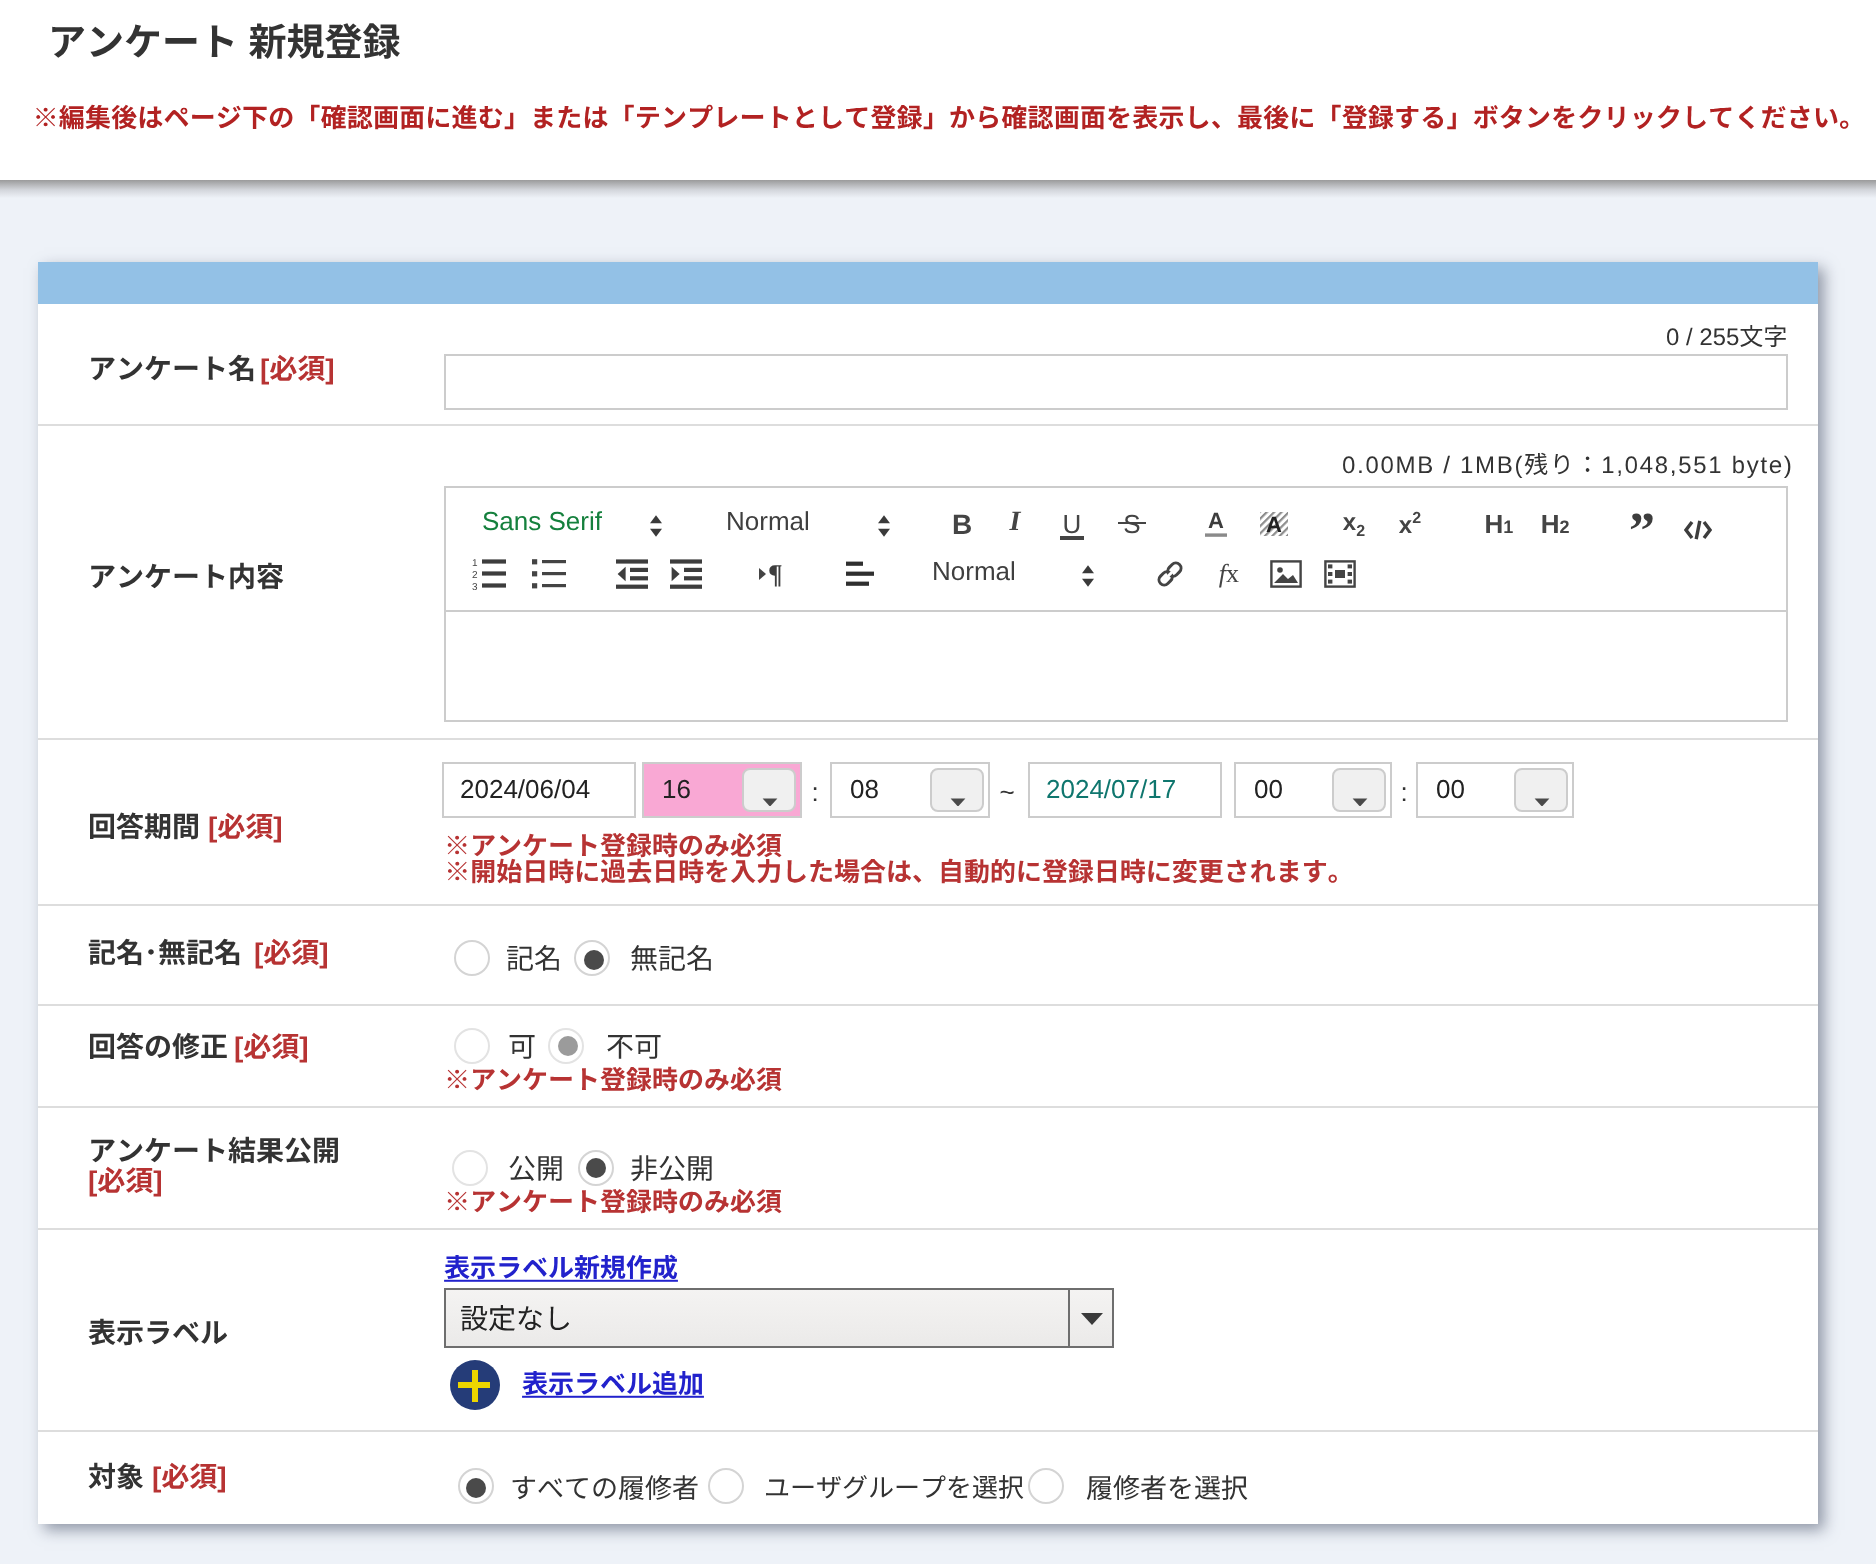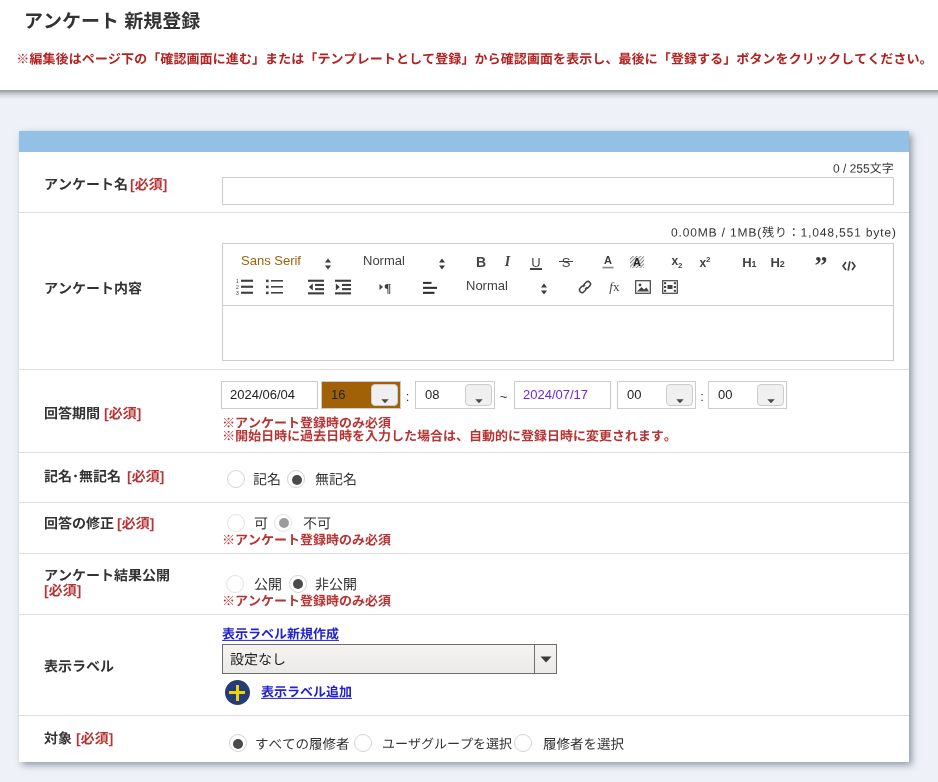--- a/index.html
+++ b/index.html
@@ -297,21 +297,21 @@
       </span>
 <span style="position:absolute;left:206.5px;top:443.6px;width:18px;height:18px;box-sizing:border-box;border:1px solid #e3e3e3;border-radius:50%;background:#fff"></span>
 <span style="position:absolute;left:269.7px;top:443.6px;width:18px;height:18px;box-sizing:border-box;border:1px solid #d4d4d4;border-radius:50%;background:#fff">
         <span style="position:absolute;left:3.5px;top:3.5px;width:10px;height:10px;border-radius:50%;background:#4a4a4a"></span>
       </span>
 <span style="position:absolute;left:209.8px;top:603px;width:18px;height:18px;box-sizing:border-box;border:1px solid #d4d4d4;border-radius:50%;background:#fff">
         <span style="position:absolute;left:3.5px;top:3.5px;width:10px;height:10px;border-radius:50%;background:#4a4a4a"></span>
       </span>
 <span style="position:absolute;left:335px;top:603px;width:18px;height:18px;box-sizing:border-box;border:1px solid #d4d4d4;border-radius:50%;background:#fff"></span>
 <span style="position:absolute;left:495px;top:603px;width:18px;height:18px;box-sizing:border-box;border:1px solid #d4d4d4;border-radius:50%;background:#fff"></span>
-<div style="position:absolute;left:222px;top:122px;font:13px 'Liberation Sans',sans-serif;color:#a16207">Sans Serif</div>
+<div style="position:absolute;left:222px;top:122px;font:13px 'Liberation Sans',sans-serif;color:#15803d">Sans Serif</div>
 <div style="position:absolute;left:309px;top:131px;transform:translate(-50%,-50%);width:8px;height:12px"><svg width="8" height="12" viewBox="0 0 8 12">
           <path fill="#3a3a3a" d="M1 4.6 L4 0.6 L7 4.6 Z M1 7.4 L7 7.4 L4 11.4 Z"></path>
         </svg></div>
 <div style="position:absolute;left:344px;top:122px;font:13px 'Liberation Sans',sans-serif;color:#3f3f3f">Normal</div>
 <div style="position:absolute;left:423px;top:131px;transform:translate(-50%,-50%);width:8px;height:12px"><svg width="8" height="12" viewBox="0 0 8 12">
           <path fill="#3a3a3a" d="M1 4.6 L4 0.6 L7 4.6 Z M1 7.4 L7 7.4 L4 11.4 Z"></path>
         </svg></div>
 <div style="position:absolute;left:462px;top:131px;transform:translate(-50%,-50%);font:bold 14px 'Liberation Sans', sans-serif;color:#444444;white-space:nowrap;">B</div>
 <div style="position:absolute;left:488.5px;top:131px;transform:translate(-50%,-50%);font:bold 14px 'Liberation Sans', sans-serif;color:#444444;white-space:nowrap;font-family:'Liberation Serif',serif"><i>I</i></div>
 <div style="position:absolute;left:517px;top:131px;transform:translate(-50%,-50%);font:13px 'Liberation Sans', sans-serif;color:#444444;white-space:nowrap;">U</div>
@@ -414,33 +414,33 @@
             <rect x="2" y="2.2" width="2.2" height="2"></rect>
             <rect x="2" y="6" width="2.2" height="2"></rect>
             <rect x="2" y="9.8" width="2.2" height="2"></rect>
             <rect x="11.8" y="2.2" width="2.2" height="2"></rect>
             <rect x="11.8" y="6" width="2.2" height="2"></rect>
             <rect x="11.8" y="9.8" width="2.2" height="2"></rect>
             <rect x="5.5" y="5" width="5" height="4"></rect>
           </g>
         </svg></div>
 <div style="position:absolute;left:202px;top:250px;width:97px;height:28px;box-sizing:border-box;border:1px solid #ccc;background:#fff;font:13px 'Liberation Sans',sans-serif;color:#222;line-height:26px;padding-left:8px">2024/06/04</div>
-<div style="position:absolute;left:302px;top:250px;width:80px;height:28px;box-sizing:border-box;border:1px solid #ccc;background:#a16207;font:13px 'Liberation Sans',sans-serif;color:#222;line-height:26px;padding-left:9px">16<span style="position:absolute;right:2px;top:2px;bottom:2px;width:27px;box-sizing:border-box;border:1px solid #ccc;border-radius:4px;background:#f0f0f0">
+<div style="position:absolute;left:302px;top:250px;width:80px;height:28px;box-sizing:border-box;border:1px solid #ccc;background:#f9a8d4;font:13px 'Liberation Sans',sans-serif;color:#222;line-height:26px;padding-left:9px">16<span style="position:absolute;right:2px;top:2px;bottom:2px;width:27px;box-sizing:border-box;border:1px solid #ccc;border-radius:4px;background:#f0f0f0">
           <svg width="8" height="4.5" viewBox="0 0 8 4.5" style="position:absolute;left:8.5px;bottom:2px">
             <path fill="#4a4a4a" d="M0.3 0.3 H7.7 L4 4.3 Z"></path>
           </svg>
         </span></div>
 <div style="position:absolute;left:388.5px;top:264.5px;transform:translate(-50%,-50%);font:13px 'Liberation Sans',sans-serif;color:#333">:</div>
 <div style="position:absolute;left:396px;top:250px;width:80px;height:28px;box-sizing:border-box;border:1px solid #ccc;background:#fff;font:13px 'Liberation Sans',sans-serif;color:#222;line-height:26px;padding-left:9px">08<span style="position:absolute;right:2px;top:2px;bottom:2px;width:27px;box-sizing:border-box;border:1px solid #ccc;border-radius:4px;background:#f0f0f0">
           <svg width="8" height="4.5" viewBox="0 0 8 4.5" style="position:absolute;left:8.5px;bottom:2px">
             <path fill="#4a4a4a" d="M0.3 0.3 H7.7 L4 4.3 Z"></path>
           </svg>
         </span></div>
 <div style="position:absolute;left:484.5px;top:264.5px;transform:translate(-50%,-50%);font:13px 'Liberation Sans',sans-serif;color:#333">~</div>
-<div style="position:absolute;left:495px;top:250px;width:97px;height:28px;box-sizing:border-box;border:1px solid #ccc;background:#fff;font:13px 'Liberation Sans',sans-serif;color:#6d28d9;line-height:26px;padding-left:8px">2024/07/17</div>
+<div style="position:absolute;left:495px;top:250px;width:97px;height:28px;box-sizing:border-box;border:1px solid #ccc;background:#fff;font:13px 'Liberation Sans',sans-serif;color:#0f766e;line-height:26px;padding-left:8px">2024/07/17</div>
 <div style="position:absolute;left:598px;top:250px;width:79px;height:28px;box-sizing:border-box;border:1px solid #ccc;background:#fff;font:13px 'Liberation Sans',sans-serif;color:#222;line-height:26px;padding-left:9px">00<span style="position:absolute;right:2px;top:2px;bottom:2px;width:27px;box-sizing:border-box;border:1px solid #ccc;border-radius:4px;background:#f0f0f0">
           <svg width="8" height="4.5" viewBox="0 0 8 4.5" style="position:absolute;left:8.5px;bottom:2px">
             <path fill="#4a4a4a" d="M0.3 0.3 H7.7 L4 4.3 Z"></path>
           </svg>
         </span></div>
 <div style="position:absolute;left:683px;top:264.5px;transform:translate(-50%,-50%);font:13px 'Liberation Sans',sans-serif;color:#333">:</div>
 <div style="position:absolute;left:689px;top:250px;width:79px;height:28px;box-sizing:border-box;border:1px solid #ccc;background:#fff;font:13px 'Liberation Sans',sans-serif;color:#222;line-height:26px;padding-left:9px">00<span style="position:absolute;right:2px;top:2px;bottom:2px;width:27px;box-sizing:border-box;border:1px solid #ccc;border-radius:4px;background:#f0f0f0">
           <svg width="8" height="4.5" viewBox="0 0 8 4.5" style="position:absolute;left:8.5px;bottom:2px">
             <path fill="#4a4a4a" d="M0.3 0.3 H7.7 L4 4.3 Z"></path>
           </svg>

